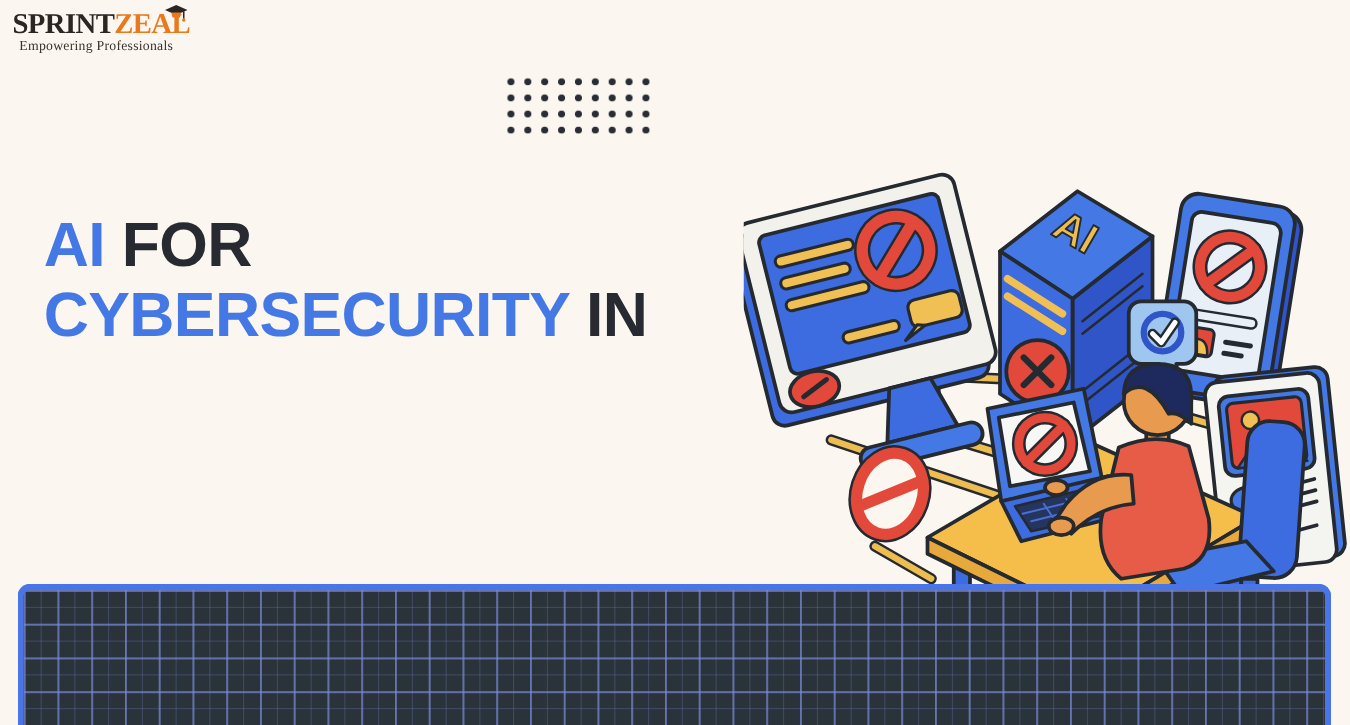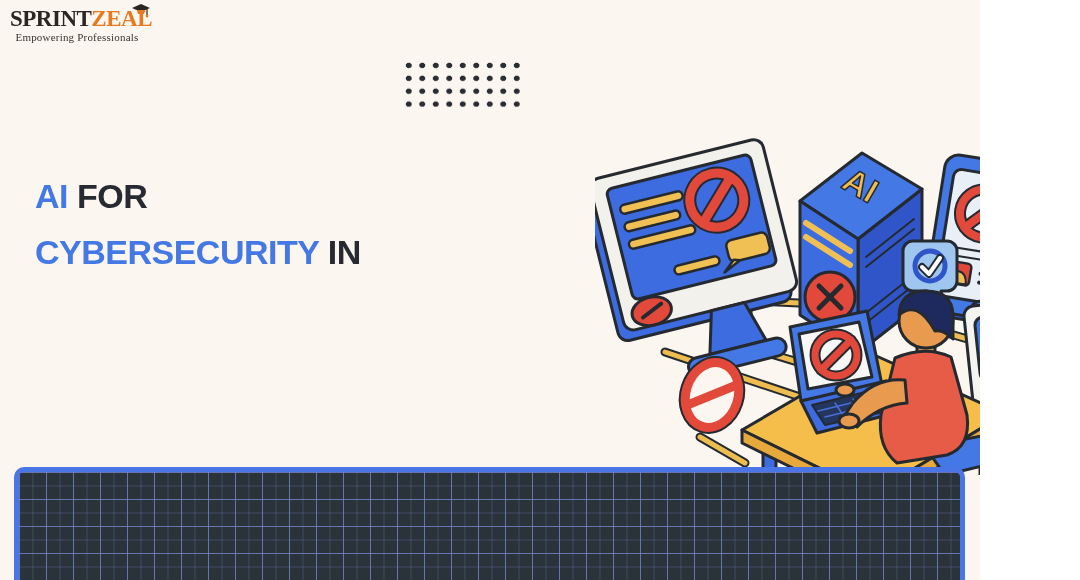--- a/index.html
+++ b/index.html
@@ -1,19 +1,19 @@
 <!DOCTYPE html>
 <html><head>
 <meta charset="utf-8">
 <style>
   * { margin:0; padding:0; box-sizing:border-box; }
   html,body { width:1080px; height:580px; }
   body { font-family:"Liberation Sans", sans-serif; }
   .banner {
-    position:relative; width:980px; height:580px;
+    position:relative; width:1080px; height:580px;
     background:#FBF7F0; overflow:hidden;
   }
   
   .logo { position:absolute; left:10px; top:7px; width:150px; }
   .logo-name {
     font-family:"Liberation Serif", serif; font-weight:bold;
     font-size:23px; letter-spacing:-0.5px; line-height:1; white-space:nowrap;
   }
   .logo-primary { color:#2B2523; }
   .logo-secondary { color:#E8791E; }
@@ -25,21 +25,21 @@
   }
   
   .dots {
     position:absolute; left:399px; top:56px; width:121px; height:51px;
     background-image:radial-gradient(circle, #2A2E34 2.6px, transparent 3.1px);
     background-size:13.5px 12.9px; background-position:3px 3px;
   }
   
   .heading {
     position:absolute; left:35px; top:168px;
-    font-weight:bold; font-size:34px; line-height:56px; letter-spacing:-0.5px;
+    font-weight:bold; font-size:50px; line-height:56px; letter-spacing:-0.5px;
     white-space:nowrap;
   }
   .heading .accent { color:#4478E4; }
   .heading .dark { color:#272B31; }
   
   .ill { position:absolute; left:595px; top:115px; width:485px; height:360px; }
   
   .footer-grid {
     position:absolute; left:14px; right:15px; top:467px; bottom:-4px;
     background-color:#2A333A;

